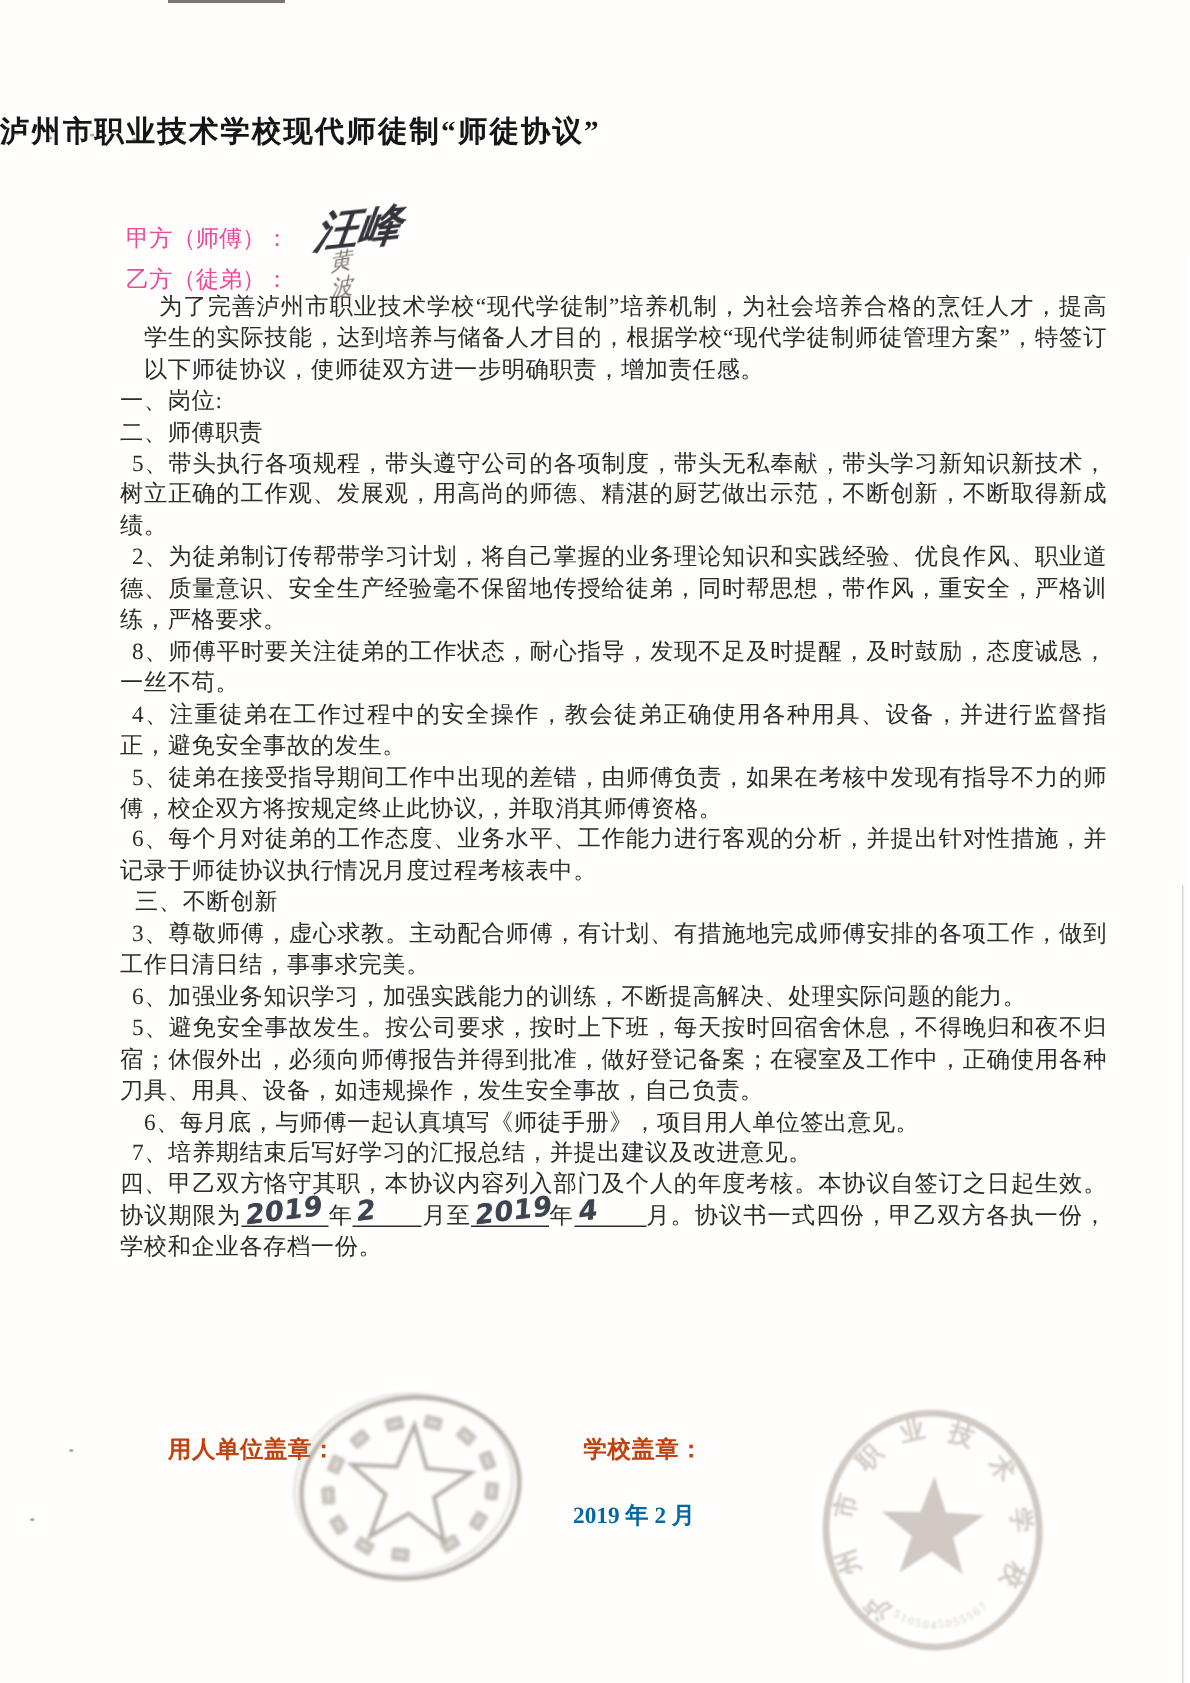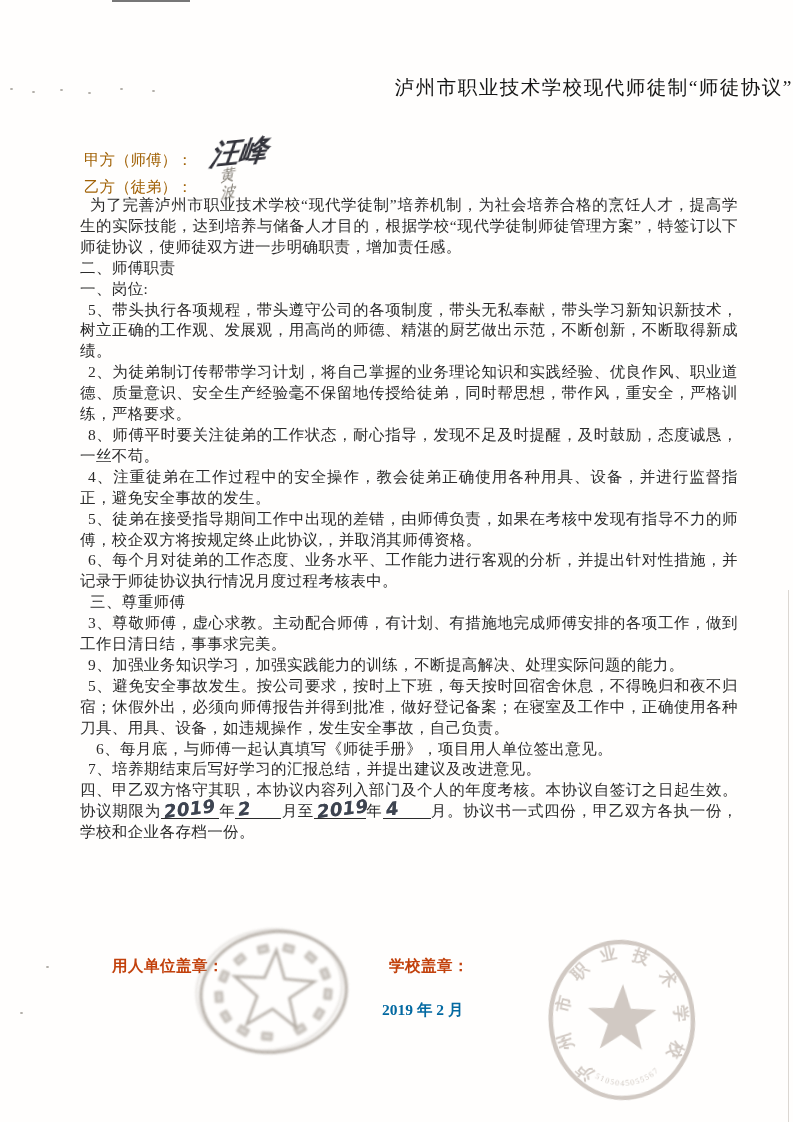--- a/index.html
+++ b/index.html
@@ -1,20 +1,20 @@
 <!DOCTYPE html>
 <html><head>
 <meta charset="utf-8">
 <style>
   html,body{margin:0;padding:0;background:#ffffff;}
   .page{position:relative;width:793px;height:1122px;background:#fffefd;overflow:hidden;
         font-family:"Liberation Serif","DejaVu Serif",serif;color:#2d2d2d;}
-  .title{position:absolute;top:74px;left:0;width:100%;margin:0;text-align:right;
-         font-size:19.5px;font-weight:400;letter-spacing:1.5px;color:#161616;}
-  .parties{position:absolute;left:84px;top:146px;font-size:15.5px;line-height:27px;color:#a16207;}
+  .title{position:absolute;top:74px;left:0;width:100%;margin:0;text-align:left;
+         font-size:19.5px;font-weight:700;letter-spacing:1.5px;color:#161616;}
+  .parties{position:absolute;left:84px;top:146px;font-size:15.5px;line-height:27px;color:#ec4899;}
   .agreement-body{position:absolute;left:80px;top:195px;width:658px;font-size:15.5px;
          line-height:20.9px;letter-spacing:0.4px;text-align:justify;color:#2b2b2b;}
   .para{margin:0;}
   .blank{display:inline-block;position:relative;height:16px;border-bottom:1.4px solid #2b2b2b;
          vertical-align:-3px;}
   .hand{font-family:"DejaVu Sans","Liberation Sans",sans-serif;font-style:italic;color:#3e4450;}
   .blank-val{position:absolute;left:3px;bottom:-2px;font-size:18px;font-weight:600;
          transform:rotate(-7deg);white-space:nowrap;text-shadow:0 0 0.5px #4a5160;}
   .sig-a{position:absolute;left:210px;top:133px;font-size:29px;font-weight:600;color:#34343c;
          transform:rotate(-6deg) skewX(-14deg);filter:blur(0.35px);font-style:italic;}
@@ -53,32 +53,32 @@
     </div>
     <div>
       <span>乙方（徒弟）：</span>
     </div>
   </div>
 
   <div class="sig-a">汪峰</div>
   <div class="sig-b">黄波</div>
 
   <div class="agreement-body" id="agreement-body">
-      <p class="para" style="text-indent: 10px;">为了完善泸州市职业技术学校“现代学徒制”培养机制，为社会培养合格的烹饪人才，提高学生的实际技能，达到培养与储备人才目的，根据学校“现代学徒制师徒管理方案”，特签订以下师徒协议，使师徒双方进一步明确职责，增加责任感。</p>
+      <p class="para" style="text-indent: 10px; margin-left: 16px;">为了完善泸州市职业技术学校“现代学徒制”培养机制，为社会培养合格的烹饪人才，提高学生的实际技能，达到培养与储备人才目的，根据学校“现代学徒制师徒管理方案”，特签订以下师徒协议，使师徒双方进一步明确职责，增加责任感。</p>
+      <p class="para">一、岗位:</p>
       <p class="para">二、师傅职责</p>
-      <p class="para">一、岗位:</p>
       <p class="para" style="text-indent: 8px;">5、带头执行各项规程，带头遵守公司的各项制度，带头无私奉献，带头学习新知识新技术，树立正确的工作观、发展观，用高尚的师德、精湛的厨艺做出示范，不断创新，不断取得新成绩。</p>
       <p class="para" style="text-indent: 8px;">2、为徒弟制订传帮带学习计划，将自己掌握的业务理论知识和实践经验、优良作风、职业道德、质量意识、安全生产经验毫不保留地传授给徒弟，同时帮思想，带作风，重安全，严格训练，严格要求。</p>
       <p class="para" style="text-indent: 8px;">8、师傅平时要关注徒弟的工作状态，耐心指导，发现不足及时提醒，及时鼓励，态度诚恳，一丝不苟。</p>
       <p class="para" style="text-indent: 8px;">4、注重徒弟在工作过程中的安全操作，教会徒弟正确使用各种用具、设备，并进行监督指正，避免安全事故的发生。</p>
       <p class="para" style="text-indent: 8px;">5、徒弟在接受指导期间工作中出现的差错，由师傅负责，如果在考核中发现有指导不力的师傅，校企双方将按规定终止此协议,，并取消其师傅资格。</p>
       <p class="para" style="text-indent: 8px;">6、每个月对徒弟的工作态度、业务水平、工作能力进行客观的分析，并提出针对性措施，并记录于师徒协议执行情况月度过程考核表中。</p>
-      <p class="para" style="text-indent: 10px;">三、尊重师傅</p>
+      <p class="para" style="text-indent: 10px;">三、不断创新</p>
       <p class="para" style="text-indent: 8px;">3、尊敬师傅，虚心求教。主动配合师傅，有计划、有措施地完成师傅安排的各项工作，做到工作日清日结，事事求完美。</p>
-      <p class="para" style="text-indent: 8px;">9、加强业务知识学习，加强实践能力的训练，不断提高解决、处理实际问题的能力。</p>
+      <p class="para" style="text-indent: 8px;">6、加强业务知识学习，加强实践能力的训练，不断提高解决、处理实际问题的能力。</p>
       <p class="para" style="text-indent: 8px;">5、避免安全事故发生。按公司要求，按时上下班，每天按时回宿舍休息，不得晚归和夜不归宿；休假外出，必须向师傅报告并得到批准，做好登记备案；在寝室及工作中，正确使用各种刀具、用具、设备，如违规操作，发生安全事故，自己负责。</p>
       <p class="para" style="text-indent: 16px;">6、每月底，与师傅一起认真填写《师徒手册》，项目用人单位签出意见。</p>
       <p class="para" style="text-indent: 8px;">7、培养期结束后写好学习的汇报总结，并提出建议及改进意见。</p>
       <p class="para">四、甲乙双方恪守其职，本协议内容列入部门及个人的年度考核。本协议自签订之日起生效。协议期限为<span class="blank" style="width: 58px;"><span class="hand blank-val">2019</span></span>年<span class="blank" style="width: 46px;"><span class="hand blank-val">2</span></span>月至<span class="blank" style="width: 52px;"><span class="hand blank-val">2019</span></span>年<span class="blank" style="width: 48px;"><span class="hand blank-val">4</span></span>月。协议书一式四份，甲乙双方各执一份，学校和企业各存档一份。</p>
     </div>
 
   <div class="seal-label" style="left:112px;top:956px">用人单位盖章：</div>
   <div class="seal-label" style="left:389px;top:956px">学校盖章：</div>
   <div class="footer-date">2019 年 2 月</div>
 

